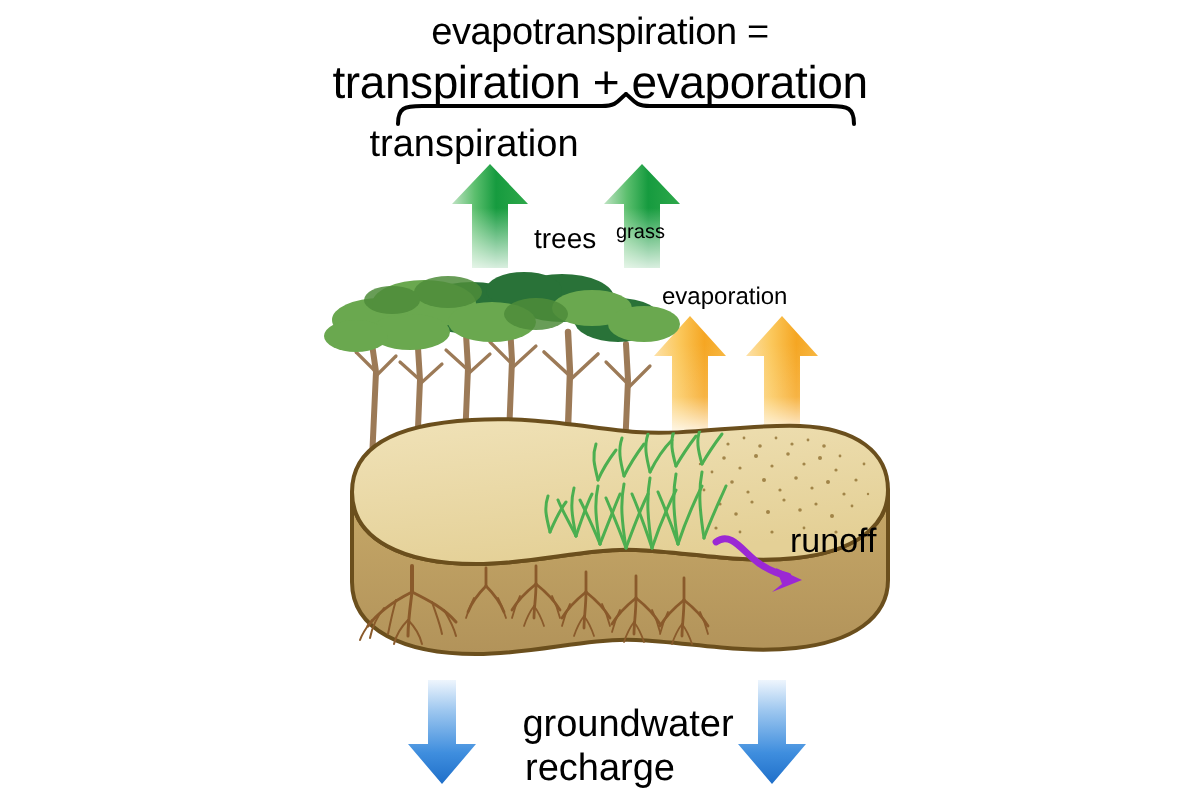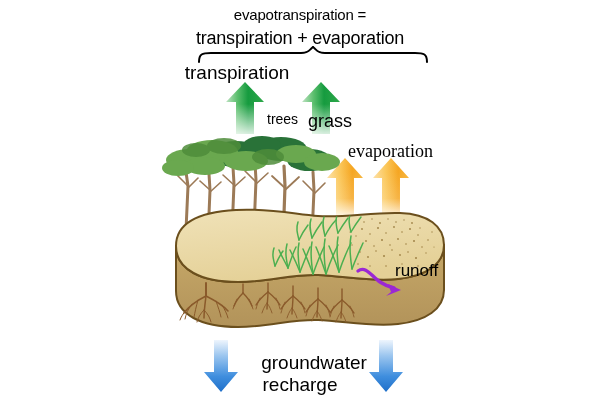--- a/index.html
+++ b/index.html
@@ -5,26 +5,26 @@
   html,body{margin:0;padding:0;}
   body{
     width:600px;height:400px;
     background:#ffffff;
     font-family:"Liberation Sans", sans-serif;
     overflow:hidden;
   }
   #stage{position:relative;width:600px;height:400px;}
   #art{position:absolute;left:0;top:0;}
   .txt{position:absolute;color:#000;white-space:nowrap;}
-  #eq-l1{left:0;top:6px;width:600px;text-align:center;font-size:15px;letter-spacing:-0.2px;}
-  #eq-l2{left:0;top:28px;width:600px;text-align:center;font-size:18px;letter-spacing:-0.2px;}
+  #eq-l1{left:0;top:6px;width:600px;text-align:center;font-size:19px;letter-spacing:-0.2px;}
+  #eq-l2{left:0;top:28px;width:600px;text-align:center;font-size:23px;letter-spacing:-0.2px;}
   #lbl-transpiration{left:0;top:62px;width:474px;text-align:center;font-size:19px;}
   #lbl-trees{left:219px;top:111px;font-size:14px;margin-left:48px;}
-  #lbl-grass{left:308px;top:111px;font-size:18px;}
-  #lbl-evaporation{left:348px;top:141px;font-size:18px;font-family:Liberation Serif, serif;}
+  #lbl-grass{left:308px;top:111px;font-size:10px;}
+  #lbl-evaporation{left:331px;top:141px;font-size:12px;}
   #lbl-runoff{left:371px;top:261px;font-size:17px;margin-left:24px;}
   #lbl-gw1{left:14px;top:352px;width:600px;text-align:center;font-size:19px;}
   #lbl-gw2{left:0;top:374px;width:600px;text-align:center;font-size:19px;}
 </style>
 </head>
 <body>
 
 <div id="stage">
 
   <svg id="art" width="600" height="400" viewBox="0 0 600 400">

